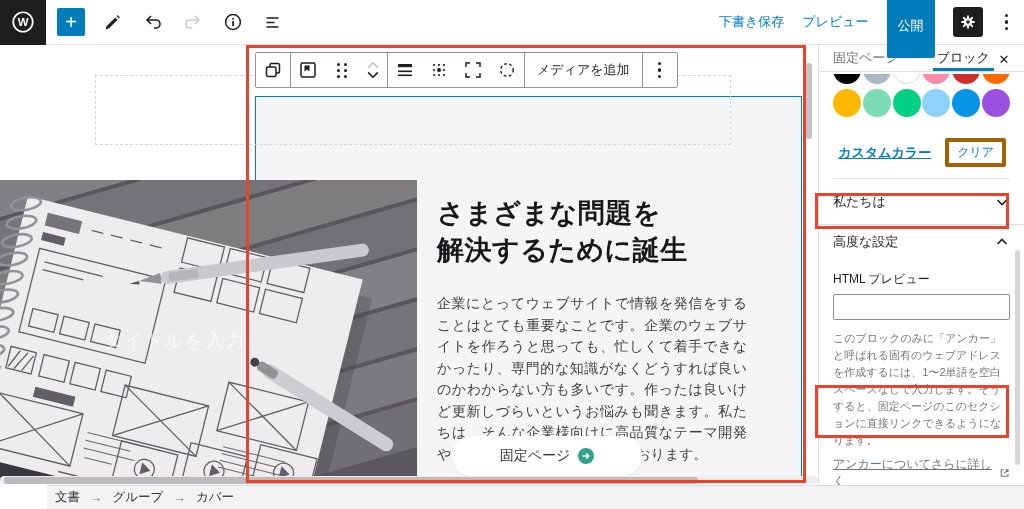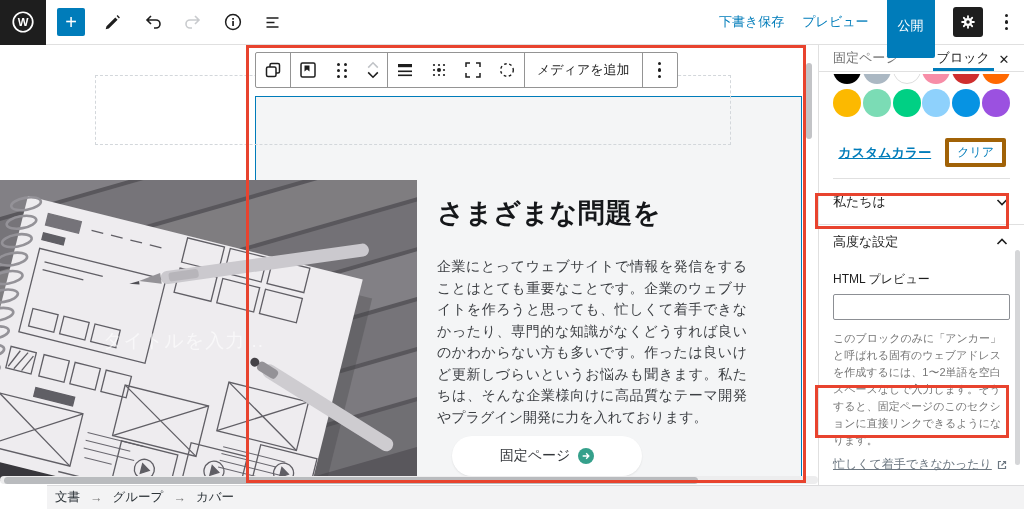--- a/index.html
+++ b/index.html
@@ -290,20 +290,21 @@
           <circle cx="242" cy="229" r="4.5" fill="#39373c"></circle>
         </g>
         <rect width="417" height="301" fill="#ffffff" opacity="0.06"></rect>
       </svg>
       <div class="cover-title-ph">タイトルを入力...</div>
     </div>
 
     <div class="cover-content">
       <div class="cover-h">
         <div>さまざまな問題を</div>
+        <div>解決するために誕生</div>
       </div>
       <div class="cover-p">企業にとってウェブサイトで情報を発信をすることはとても重要なことです。企業のウェブサイトを作ろうと思っても、忙しくて着手できなかったり、専門的な知識がなくどうすれば良いのかわからない方も多いです。作ったは良いけど更新しづらいというお悩みも聞きます。私たちは、そんな企業様向けに高品質なテーマ開発やプラグイン開発に力を入れております。</div>
     </div>
     <div class="more-btn">
       <span>固定ページ</span>
       <span class="more-arrow">
         <svg width="10" height="10" viewBox="0 0 12 12">
             <path d="M2 6h7M6.2 2.8 9.4 6 6.2 9.2" fill="none" stroke="#fff" stroke-width="1.6"></path>
           </svg>
       </span>
@@ -442,21 +443,21 @@
       <svg width="16" height="16" viewBox="0 0 16 16">
         <path d="M3.5 10 8 5.5 12.5 10" fill="none" stroke="#1e1e1e" stroke-width="1.6"></path>
       </svg>
     </div>
 
     <div class="adv-body">
       <div class="field-label">HTML プレビュー</div>
       <input class="sb-input" type="text" value="" style="">
       <div class="sb-desc">このブロックのみに「アンカー」と呼ばれる固有のウェブアドレスを作成するには、1〜2単語を空白スペースなしで入力します。そうすると、固定ページのこのセクションに直接リンクできるようになります。</div>
       <div class="sb-link">
-        <span>忙しくて着手できなかったり</span>
+        <span>アンカーについてさらに詳しく</span>
         <svg width="12" height="12" viewBox="0 0 12 12">
           <path d="M5 2.5H2.5v7h7V7M7 2.5h2.5V5M9.3 2.7 5.5 6.5" fill="none" stroke="#6c7781" stroke-width="1.2"></path>
         </svg>
       </div>
       <div class="field-label css-label">追加 CSS クラス</div>
       
       
     </div>
 
     <div class="sb-vscroll"></div>

